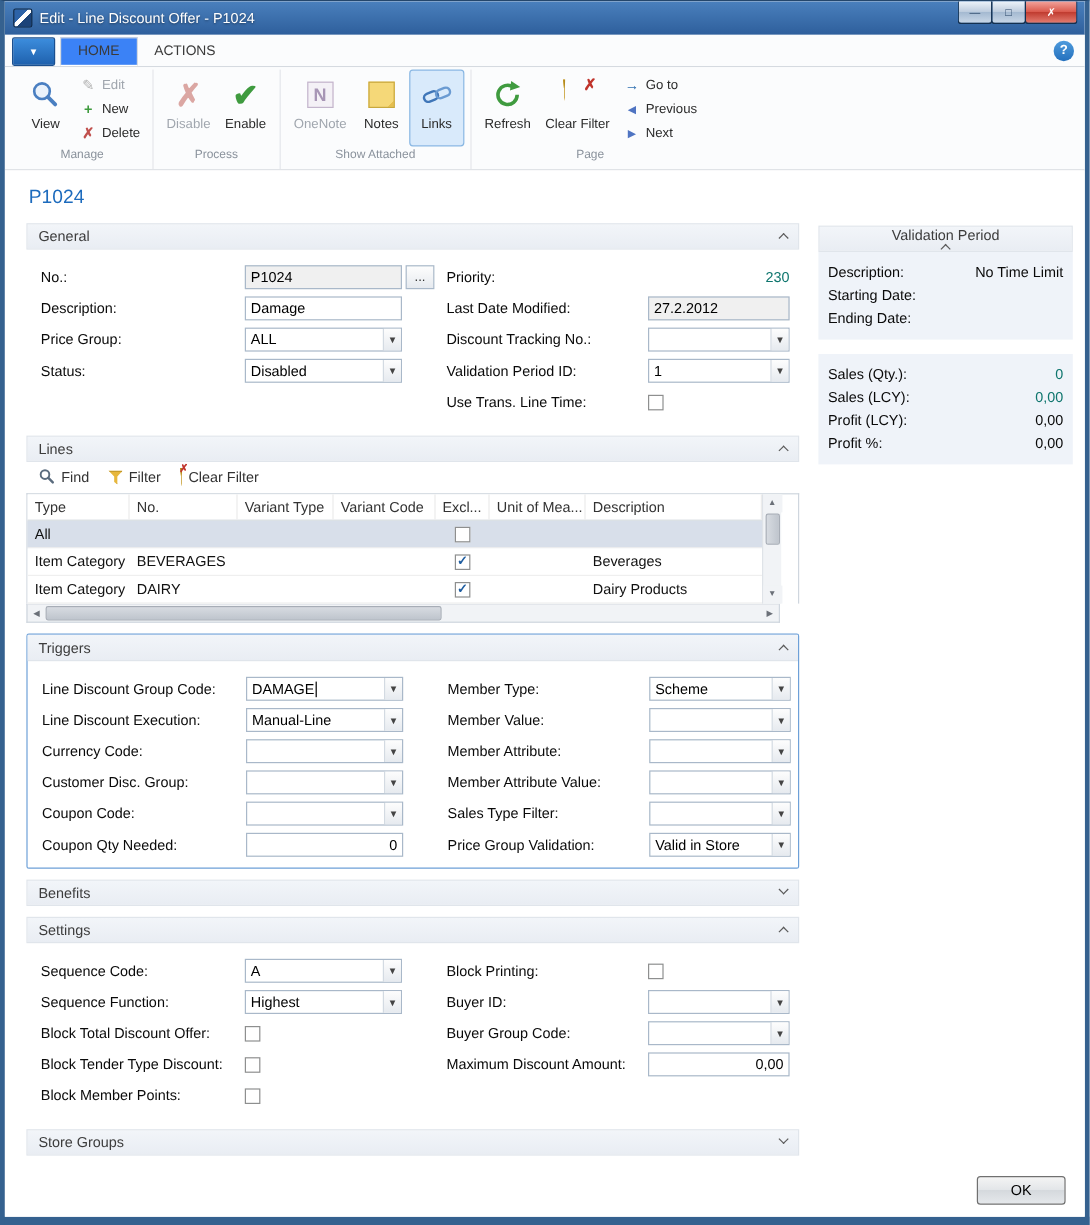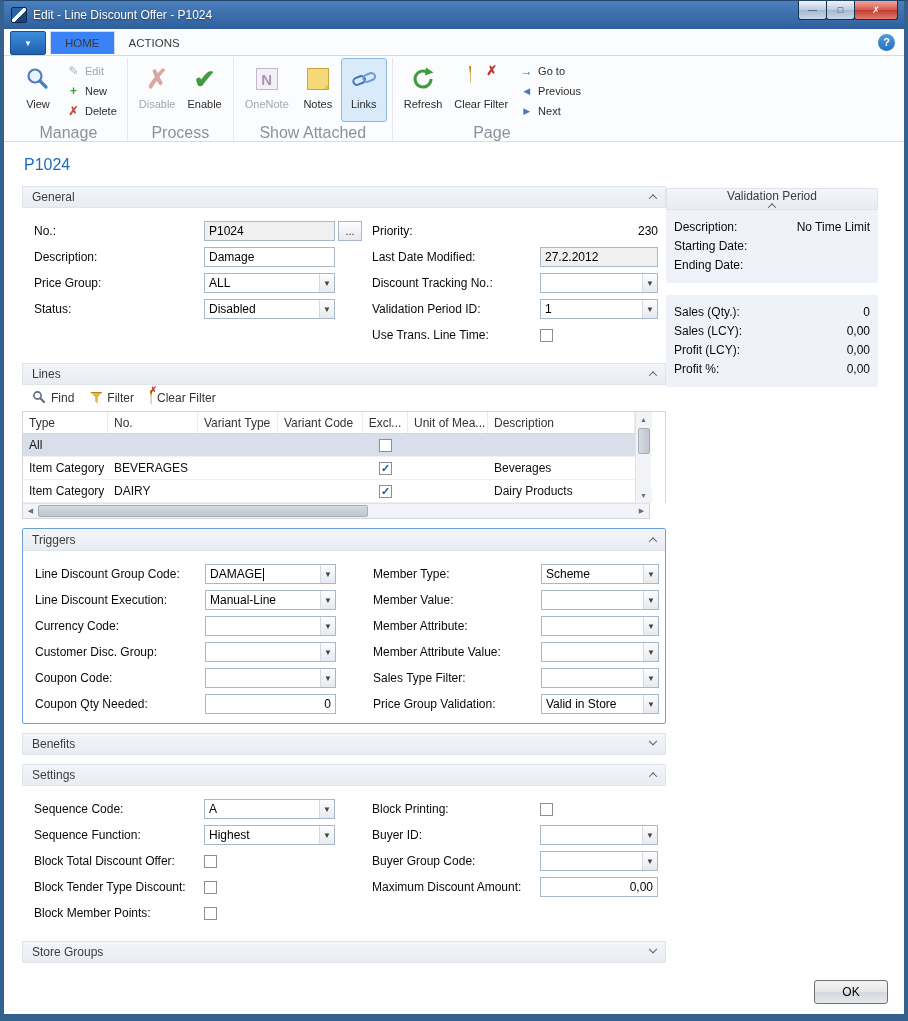--- a/index.html
+++ b/index.html
@@ -35,42 +35,42 @@
     color:#fff; font-size:8px; }
   .tab { height:24px; padding:0 14px; display:flex; align-items:center; font-size:11.5px; color:#3a3a3a; }
   .tab.sel { background:#3b82f6; border:1px solid #d5dae0; border-bottom-color:#fff; }
   .helpbtn { margin-left:auto; margin-right:9px; width:17px; height:17px; border-radius:50%;
     background:linear-gradient(#4e9bdd,#2470bd); color:#fff; font-weight:bold; font-size:11px;
     display:flex; align-items:center; justify-content:center; align-self:center; }
   
   .ribbon { height:86px; flex:0 0 86px; background:#fbfcfd; border-bottom:1px solid #d9dde2; display:flex; padding:2px 2px 0 6px; }
   .rgroup { display:flex; flex-direction:column; border-right:1px solid #e4e7eb; padding:0 5px; }
   .rbody { flex:1; display:flex; align-items:flex-start; }
-  .glabel { height:17px; text-align:center; font-size:16px; color:#8a929c; }
+  .glabel { height:17px; text-align:center; font-size:10px; color:#8a929c; }
   .bigbtn { min-width:46px; padding:4px 5px 0; height:64px; display:flex; flex-direction:column; align-items:center; border:1px solid transparent; border-radius:3px; }
   .bigbtn .bicon { height:32px; display:flex; align-items:center; justify-content:center; }
   .bigbtn .blbl { font-size:11px; color:#2b2b2b; margin-top:3px; white-space:nowrap; }
   .bigbtn.disabled .blbl { color:#a0a6ae; }
   .bigbtn.selected { background:#d9eafb; border:1px solid #89b7e3; }
   .smallcol { display:flex; flex-direction:column; padding-top:3px; }
   .smallbtn { display:flex; align-items:center; height:20px; padding:0 5px; font-size:11px; color:#2b2b2b; }
   .smallbtn.disabled { color:#a0a6ae; }
   .smallbtn .sicon { width:15px; text-align:center; margin-right:4px; font-size:12px; }
   .xl { font-size:26px; font-weight:bold; }
   .funnel { width:20px; height:20px; background:#e7b73c; border:1px solid #b38a1f;
     clip-path:polygon(0 0,100% 0,62% 42%,62% 96%,40% 80%,40% 42%); }
   .funnel.small { width:12px; height:12px; }
   .cfwrap { position:relative; width:24px; height:24px; }
   .cfx { position:absolute; right:-4px; top:-4px; color:#c0342c; font-size:13px; font-weight:bold; }
   .noteicon { width:22px; height:22px; background:#f5d878; border:1px solid #c8a83e;
     background-image:linear-gradient(315deg,#e6be4e 12%,transparent 12%); }
   .n1icon { width:22px; height:22px; border:1px solid #c3b5cc; background:#f4f1f6; color:#a795b5;
     font-weight:bold; font-size:15px; display:flex; align-items:center; justify-content:center; }
   
-  .content { flex:1; display:flex; padding:10px 12px 0 18px; overflow:hidden; background:#fff; }
+  .content { flex:1; display:flex; gap:16px; padding:10px 12px 0 18px; overflow:hidden; background:#fff; }
   .main { width:644px; flex:0 0 644px; }
   .fbcol { width:212px; flex:0 0 212px; padding-top:36px; }
   .page-title { font-size:16px; color:#1d6bbd; margin:4px 0 12px 2px; }
   .section { margin-bottom:9px; }
   .sechead { height:22px; background:linear-gradient(#f2f5f9,#e9edf3); border:1px solid #e0e5eb;
     display:flex; align-items:center; justify-content:space-between; padding:0 9px; font-size:12px; color:#3c3c3c; }
   .chev { display:inline-block; width:6px; height:6px; border-right:1.4px solid #5a5a5a; border-bottom:1.4px solid #5a5a5a; transform:rotate(-135deg) translate(-1px,-1px); }
   .chev.down { transform:rotate(45deg) translate(-2px,-2px); }
   .fields { display:flex; padding:10px 0 6px 12px; }
   .fcolL { width:338px; flex:0 0 338px; }
@@ -83,21 +83,21 @@
   .tb.num { justify-content:flex-end; }
   .w130 { width:131px; } .w118 { width:118px; }
   .combo { height:20px; border:1px solid #a9b8c9; background:#fff; display:flex; align-items:stretch; }
   .combo .cv { flex:1; padding:0 4px; font-size:12px; display:flex; align-items:center; overflow:hidden; white-space:nowrap; }
   .combo .da { width:15px; display:flex; align-items:center; justify-content:center; font-size:8px; color:#444;
     border-left:1px solid #d3dae2; background:linear-gradient(#fdfdfd,#e6eaef); }
   .assist { width:24px; height:20px; margin-left:3px; border:1px solid #a9b8c9; background:linear-gradient(#fdfdfd,#e6eaef);
     display:flex; align-items:center; justify-content:center; font-size:11px; color:#333; }
   .checkbox { width:13px; height:13px; border:1px solid #8e8f8f; background:#fff; display:inline-flex;
     align-items:center; justify-content:center; font-size:11px; font-weight:bold; color:#1f5da0; line-height:11px; }
-  .blue { color:#000000; }
+  .blue { color:#0f766e; }
   .valtext { font-size:12px; display:flex; align-items:center; }
   .valtext.num { justify-content:flex-end; }
   .caret { display:inline-block; width:1px; height:13px; background:#000; margin-left:1px; }
   
   .focused-tab { border:1px solid #6da0d8; border-radius:2px; }
   .focused-tab .sechead { border:none; border-bottom:1px solid #e0e5eb; }
   
   .ltoolbar { display:flex; align-items:center; height:26px; padding:2px 0 2px 10px; gap:16px; }
   .tbtn { display:flex; align-items:center; gap:5px; font-size:12px; color:#333; }
   .grid-outer { display:flex; border:1px solid #cfd6de; border-bottom:none; }

